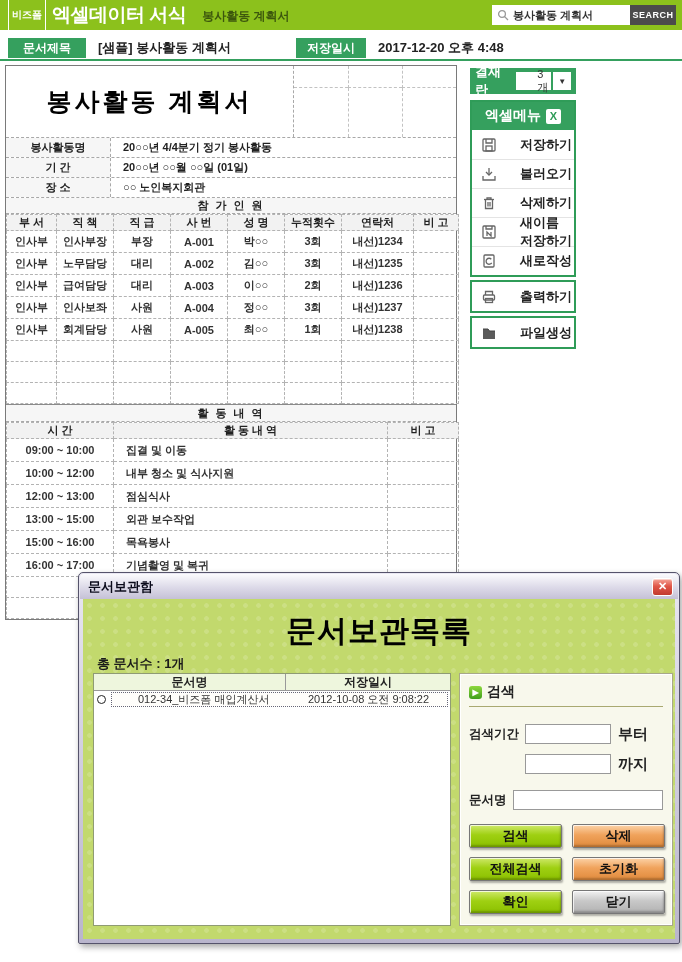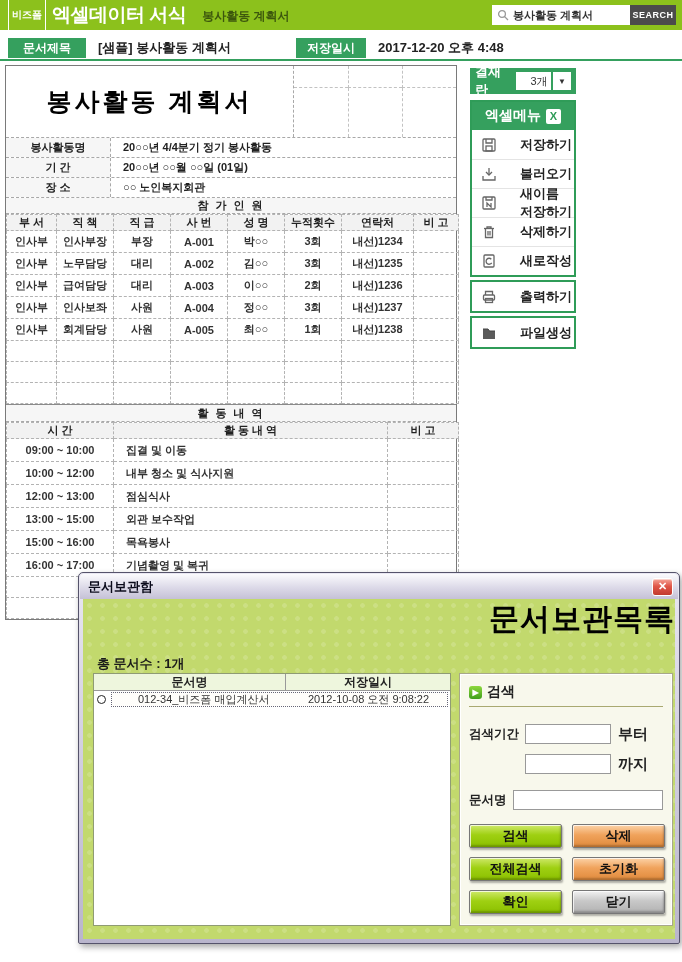--- a/index.html
+++ b/index.html
@@ -42,39 +42,39 @@
   table.sheet { width:100%; border-collapse:collapse; table-layout:fixed; }
   table.sheet th { height:16px; background:#f2f2f2; font-size:11px; font-weight:bold; border:1px dashed #b3b3b3; }
   table.sheet td { height:22px; font-size:11px; font-weight:bold; text-align:center; border:1px dashed #b3b3b3; color:#333; }
   table.a-table td { height:23px; }
   table.a-table td.c-desc { text-align:left; padding-left:12px; }
   table.sheet .empty-row td { height:21px; }
 
   
   .approval-bar { position:absolute; left:470px; top:68px; width:106px; height:26px; background:#35a05e; display:flex; align-items:center; padding:0 5px; }
   .approval-bar .alabel { color:#fff; font-size:13px; font-weight:bold; margin-right:5px; }
-  .approval-select { width:36px; height:18px; background:#fff; font-size:11px; color:#333; display:flex; align-items:center; padding-left:13px; border:1px solid #fff; }
+  .approval-select { width:36px; height:18px; background:#fff; font-size:11px; color:#333; display:flex; align-items:center; padding-left:20px; border:1px solid #fff; }
   .approval-drop { width:19px; height:18px; background:#fff; border:1px solid #fff; margin-left:2px; display:flex; align-items:center; justify-content:center; font-size:8px; color:#333; cursor:pointer; }
   .menu-panel { position:absolute; left:470px; top:100px; width:106px; }
   .menu-box { border:2px solid #2f9c58; background:#fff; margin-bottom:3px; }
   .menu-head { height:28px; background:#35a05e; display:flex; align-items:center; justify-content:center; gap:5px; color:#fff; font-size:14px; font-weight:bold; }
   .xl-icon { display:inline-flex; align-items:center; }
   .xl-page { width:15px; height:15px; background:#fff; color:#2f9c58; font-size:11px; font-weight:bold; display:flex; align-items:center; justify-content:center; border-radius:2px; }
   .menu-item { height:29px; display:flex; align-items:center; padding-left:9px; gap:23px; font-size:13px; font-weight:bold; color:#222; cursor:pointer; }
   .menu-item + .menu-item { border-top:1px solid #e4e4e4; }
   .menu-item svg { flex:0 0 auto; }
 
   
   .dialog { position:absolute; left:78px; top:572px; width:602px; height:372px; z-index:20; background:linear-gradient(#e9e7f2,#b9b5cc); border:1px solid #55536b; border-radius:5px 5px 2px 2px; box-shadow:2px 3px 6px rgba(0,0,0,0.35); }
   .titlebar { height:25px; margin:1px 1px 0; border-radius:4px 4px 0 0; background:linear-gradient(180deg,#fbfbfd,#dcd9e8 55%,#c5c1d6); display:flex; align-items:center; padding:0 5px 0 8px; }
   .titlebar .ttl { font-size:13px; font-weight:bold; color:#0a0a1a; }
   .close-btn { margin-left:auto; width:21px; height:18px; border-radius:3px; border:1px solid #fff; background:linear-gradient(#f6a699,#e05648 45%,#c23a2e); color:#fff; font-size:11px; font-weight:bold; display:flex; align-items:center; justify-content:center; cursor:pointer; box-shadow:inset 0 1px 0 rgba(255,255,255,0.5); }
   .dlg-body { position:absolute; left:4px; right:4px; top:26px; bottom:4px; background-color:#c2d96d;
     background-image:radial-gradient(rgba(255,255,255,0.16) 2px, transparent 2.6px); background-size:13px 13px; }
-  .dlg-heading { text-align:right; margin-top:0; font-size:30px; font-weight:bold; color:#000; letter-spacing:1px; }
+  .dlg-heading { text-align:center; margin-top:12px; font-size:30px; font-weight:bold; color:#000; letter-spacing:1px; }
   .doc-count { position:absolute; left:14px; top:56px; font-size:13px; font-weight:bold; color:#1a1a1a; }
   .doc-list { position:absolute; left:10px; top:74px; width:358px; height:253px; background:#fff; border:1px solid #8f9b74; }
   .list-header { display:flex; height:17px; background:#eef6dd; border-bottom:1px solid #999; font-size:12px; font-weight:bold; }
   .list-header .lh-name { width:192px; text-align:center; line-height:16px; border-right:1px solid #999; }
   .list-header .lh-date { flex:1; text-align:center; line-height:16px; }
   .list-row { display:flex; align-items:center; height:17px; padding-left:3px; cursor:pointer; }
   .radio { width:9px; height:9px; border:1.5px solid #222; border-radius:50%; background:#fff; margin-right:5px; flex:0 0 auto; }
   .row-box { flex:1; display:flex; align-items:center; height:15px; border:1px dotted #667; margin-right:2px; background:#fffefb; }
   .row-box .dn { width:172px; font-size:11px; color:#333; padding-left:2px; white-space:nowrap; overflow:hidden;margin-left:24px; }
   .row-box .dd { flex:1; font-size:11px; color:#333; }
@@ -367,34 +367,34 @@
     <div class="menu-item">
       <svg width="16" height="16" viewBox="0 0 16 16" fill="none" stroke="#666" stroke-width="1.3">
           <path d="M8 2v7"></path>
           <path d="M5 6l3 3 3-3"></path>
           <path d="M2 10v4h12v-4"></path>
         </svg>
       <span>불러오기</span>
     </div>
     <div class="menu-item">
       <svg width="16" height="16" viewBox="0 0 16 16" fill="none" stroke="#666" stroke-width="1.3">
-          <rect x="2" y="2" width="12" height="12" rx="1"></rect>
-          <path d="M5 2v3h6V2"></path>
-          <path d="M6 12V8l4 4V8"></path>
-        </svg>
-      <span>새이름 저장하기</span>
-    </div>
-    <div class="menu-item">
-      <svg width="16" height="16" viewBox="0 0 16 16" fill="none" stroke="#666" stroke-width="1.3">
           <path d="M3 4.5h10"></path>
           <path d="M6 4.5V3h4v1.5"></path>
           <path d="M4.5 4.5v9h7v-9"></path>
           <path d="M7 7v4.5M9 7v4.5"></path>
         </svg>
       <span>삭제하기</span>
+    </div>
+    <div class="menu-item">
+      <svg width="16" height="16" viewBox="0 0 16 16" fill="none" stroke="#666" stroke-width="1.3">
+          <rect x="2" y="2" width="12" height="12" rx="1"></rect>
+          <path d="M5 2v3h6V2"></path>
+          <path d="M6 12V8l4 4V8"></path>
+        </svg>
+      <span>새이름 저장하기</span>
     </div>
     <div class="menu-item">
       <svg width="16" height="16" viewBox="0 0 16 16" fill="none" stroke="#666" stroke-width="1.3">
           <rect x="3" y="2" width="10" height="12" rx="1"></rect>
           <path d="M10.3 6.2a3 3 0 1 0 .4 3.6"></path>
         </svg>
       <span>새로작성</span>
     </div>
   </div>
   <div class="menu-box">

